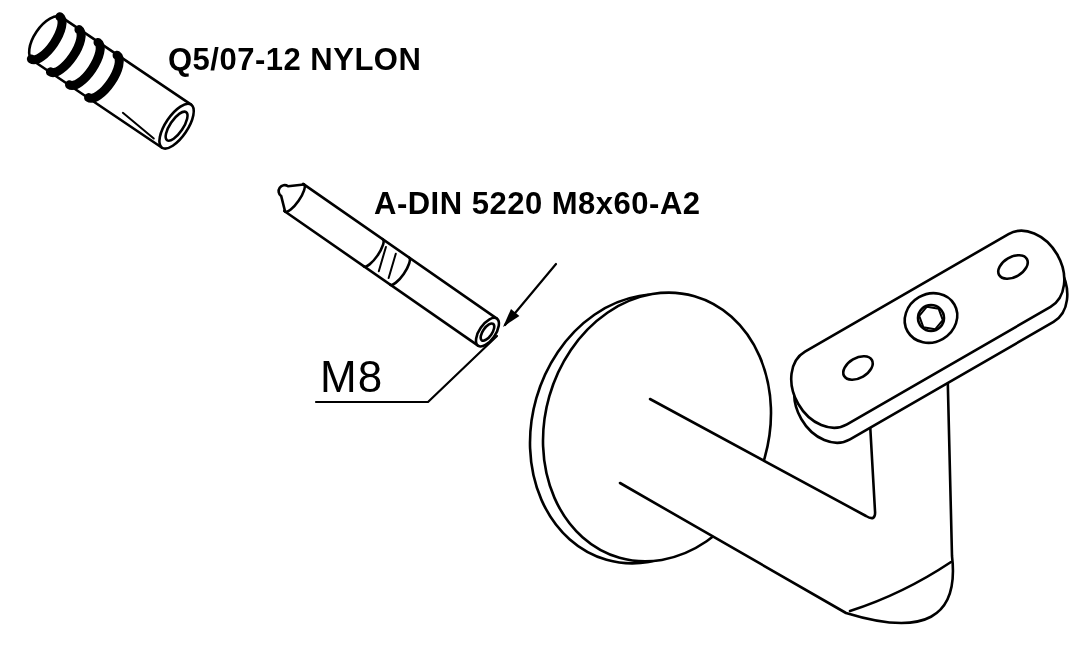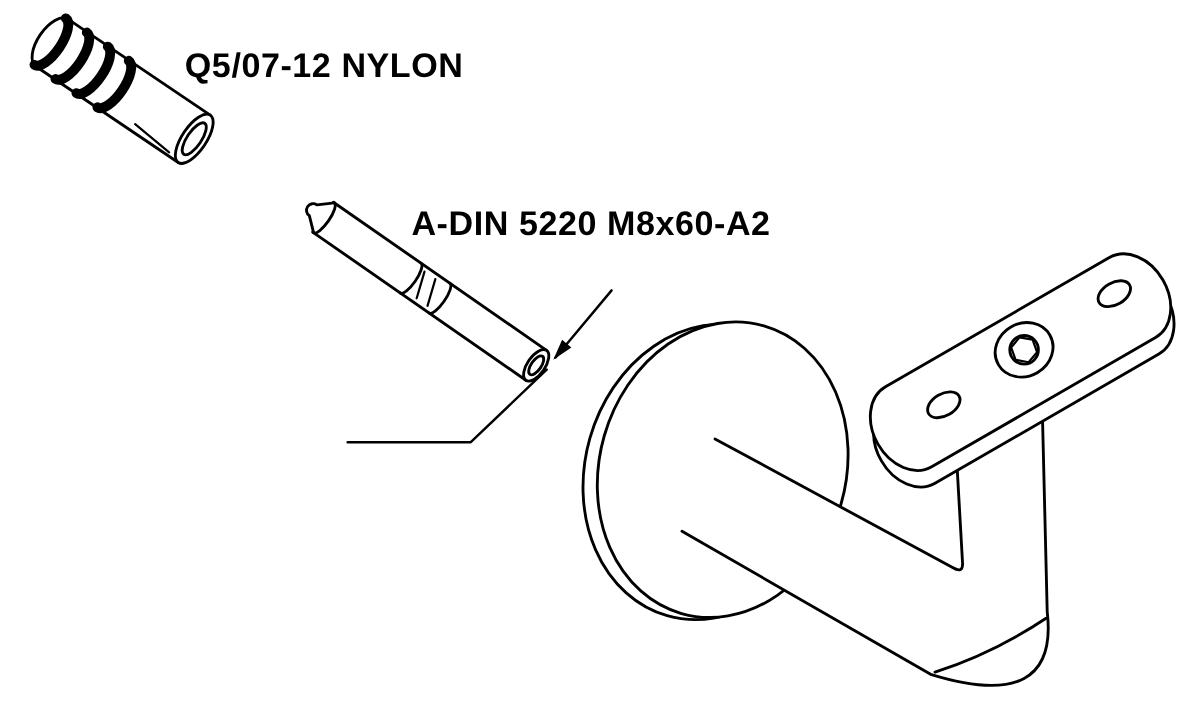--- a/index.html
+++ b/index.html
@@ -109,14 +109,15 @@
         </g>
       </g>
 
     </g>
   </svg>
 
   <div class="label label--part" id="anchor-label">Q5/07-12 NYLON</div>
 
   <div class="label label--part" id="stud-label">A-DIN 5220 M8x60-A2</div>
 
+  <div class="label label--dim" id="dim-label">M8</div>
 
 </div>
 
 </body></html>

